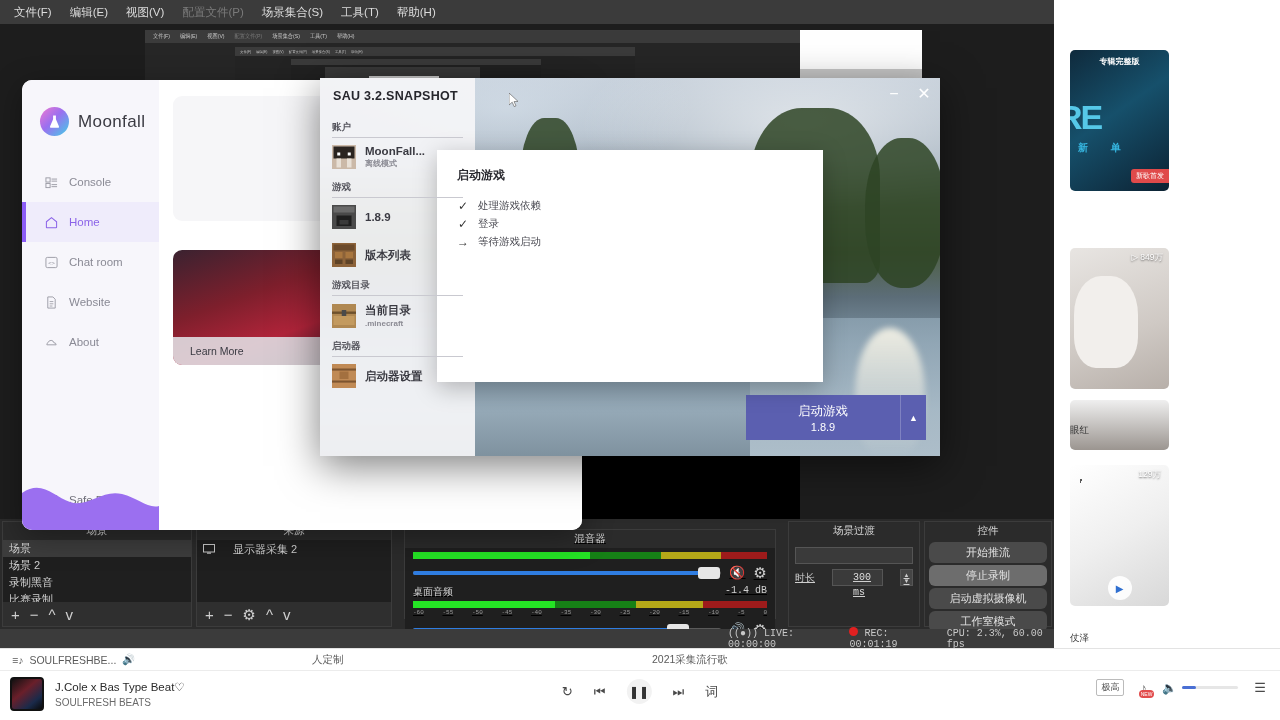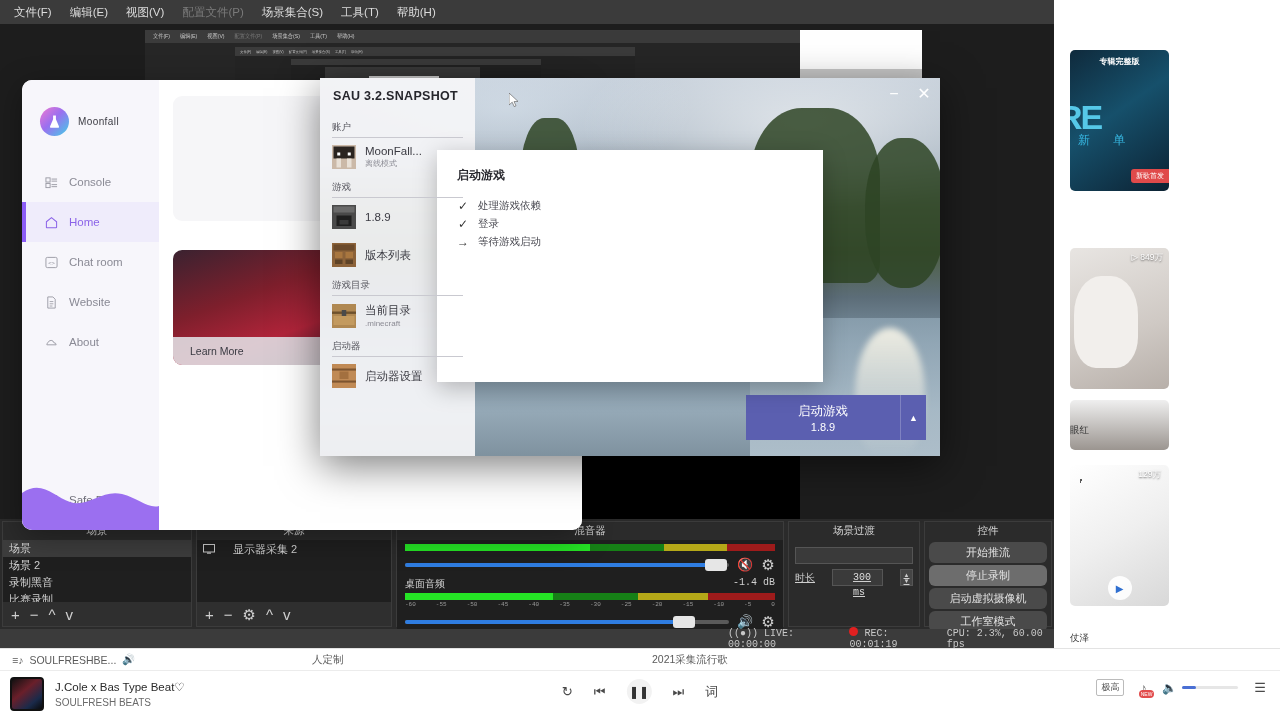--- a/index.html
+++ b/index.html
@@ -40,21 +40,21 @@
   .obs-docks { position:absolute; left:0; top:519px; width:1054px; height:110px; background:#2b2b2b; display:flex; }
   .dock { background:#2b2b2b; border:1px solid #3c3c3c; margin:2px; display:flex; flex-direction:column; }
   .dock-title { font-size:10.5px; color:#d4d4d4; text-align:center; padding:2px 0; background:#2b2b2b; }
   .dock-body { flex:1; background:#1f1f1f; overflow:hidden; }
   .dock-toolbar { height:24px; background:#2f2f2f; display:flex; align-items:center; gap:10px; padding-left:8px; }
   .tb-glyph { color:#cfcfcf; font-size:15px; line-height:1; }
   .scene-item { font-size:11px; color:#d0d0d0; padding:1px 6px; white-space:nowrap; }
   .scene-item.sel { background:#3d3d3d; }
   .src-item { font-size:11px; color:#d0d0d0; padding:2px 6px; display:flex; align-items:center; gap:18px; }
 
-  .mixer { flex:1; margin:2px; border:1px solid #3c3c3c; background:#7f1d1d; }
+  .mixer { flex:1; margin:10px; border:1px solid #3c3c3c; background:#7f1d1d;text-decoration:underline; }
   .mixer-body { background:#1f1f1f; height:100%; padding:2px 8px 0 8px; }
   .mx-row-label { display:flex; justify-content:space-between; font-size:10px; color:#d0d0d0; font-family:"Liberation Mono", monospace; }
   .meter { height:7px; margin-top:2px; display:flex; }
   .meter .g { background:#25e425; } .meter .g2 { background:#168016;} .meter .y { background:#b5a818; } .meter .r { background:#9e1b1b; }
   .ticks { display:flex; justify-content:space-between; font-size:6px; color:#9a9a9a; font-family:"Liberation Mono", monospace; margin-top:1px; }
   .vol-row { display:flex; align-items:center; gap:8px; margin-top:6px; }
   .vol-track { flex:1; height:4px; background:#5a5a5a; position:relative; border-radius:2px; }
   .vol-fill { position:absolute; left:0; top:0; height:4px; background:#2f7de1; border-radius:2px; }
   .vol-knob { position:absolute; top:-4px; width:22px; height:12px; background:#e6e6e6; border-radius:3px; }
 
@@ -71,21 +71,21 @@
 
   .obs-status { position:absolute; left:0; top:629px; width:1054px; height:19px; background:#3b3b3b; display:flex; align-items:center; gap:14px; padding-left:728px; font-size:10px; color:#c8c8c8; font-family:"Liberation Mono", monospace; }
   .rec-dot { width:9px; height:9px; border-radius:50%; background:#e02020; display:inline-block; }
 
   
   .moonfall { position:absolute; left:22px; top:80px; width:560px; height:450px; background:#ffffff; border-radius:10px; box-shadow:0 8px 30px rgba(0,0,0,.35); overflow:hidden; display:flex; }
   .mf-side { width:137px; background:#f7f6fb; position:relative; display:flex; flex-direction:column; }
   .mf-brand { display:flex; align-items:center; gap:9px; padding:27px 0 26px 18px; }
   .mf-logo { width:29px; height:29px; border-radius:50%; background:linear-gradient(135deg,#f07ad0 0%,#9b6ff0 45%,#41cfe6 100%); display:flex; align-items:center; justify-content:center; }
   .mf-logo svg { width:15px; height:15px; }
-  .mf-brandtext { font-size:10px; color:#3a3a42; letter-spacing:.4px; }
+  .mf-brandtext { font-size:17px; color:#3a3a42; letter-spacing:.4px; }
   .mf-nav { display:flex; flex-direction:column; }
   .mf-nav-item { display:flex; align-items:center; gap:11px; height:40px; padding-left:23px; font-size:11.5px; color:#8a8a95; position:relative; }
   .mf-nav-item.active { background:#efecfb; color:#8b63e8; }
   .mf-nav-item.active::before { content:""; position:absolute; left:0; top:0; width:4px; height:40px; background:#8b5cf6; }
   .mf-nav-ic { width:13px; height:13px; display:flex; align-items:center; justify-content:center; }
   .mf-nav-ic svg { width:13px; height:13px; }
   .mf-spacer { flex:1; }
   .mf-exit { display:flex; align-items:center; gap:11px; height:40px; padding-left:23px; font-size:11.5px; color:#6f6f7a; margin-bottom:10px; }
   .mf-wave { position:absolute; left:0; bottom:0; width:137px; height:55px; }
 
@@ -134,21 +134,21 @@
   .dlg-step { display:flex; align-items:center; gap:9px; height:18px; font-size:10.5px; color:#4a4a52; }
   .dlg-mark { width:12px; text-align:center; color:#333; font-size:12px; }
   .dlg-foot { position:absolute; left:0; bottom:0; width:386px; height:34px; display:flex; align-items:center; justify-content:space-between; padding:0 20px; font-size:10.5px; color:#4a4a52; font-family:"Liberation Sans", sans-serif; }
 
   
   .vidcol { position:absolute; left:1054px; top:0; width:226px; height:648px; background:#ffffff; }
   .vid-card { position:absolute; border-radius:5px; overflow:hidden; }
   .v1 { left:16px; top:50px; width:99px; height:141px; background:linear-gradient(145deg,#0f2a3c,#16506b 45%,#0c2233); }
   .v1 .tag { position:absolute; top:6px; left:0; width:100%; text-align:center; font-size:8px; color:#fff; font-weight:bold; }
   .v1 .big { position:absolute; top:48px; left:-12px; font-size:34px; font-weight:bold; color:#56c8e8; letter-spacing:-2px; }
-  .v1 .sub { position:absolute; bottom:42px; left:8px; font-size:12px; color:#36b6e0; letter-spacing:10px; font-weight:normal; }
+  .v1 .sub { position:absolute; bottom:36px; left:8px; font-size:10px; color:#36b6e0; letter-spacing:10px; font-weight:bold; }
   .v1 .badge { position:absolute; right:0; bottom:8px; background:#e04a4a; color:#fff; font-size:7px; padding:2px 5px; border-radius:3px 0 0 3px; }
   .v2 { left:16px; top:248px; width:99px; height:141px; background:linear-gradient(160deg,#e8e5e2,#cfc9c4 60%,#b7afa9); }
   .v2 .views { position:absolute; top:4px; right:6px; font-size:8.5px; color:#fff; text-shadow:0 1px 2px rgba(0,0,0,.6); }
   .v2 .blob { position:absolute; left:4px; top:28px; width:64px; height:92px; border-radius:42% 42% 34% 34%; background:#f2efec; }
   .v3 { left:16px; top:400px; width:99px; height:50px; background:linear-gradient(180deg,#efefef,#9b9590); }
   .v4 { left:16px; top:465px; width:99px; height:141px; background:linear-gradient(150deg,#ffffff,#efefef 50%, #d8d8d8); }
   .v4 .views { position:absolute; top:4px; right:8px; font-size:8.5px; color:#fff; text-shadow:0 1px 2px rgba(0,0,0,.6); }
   .v4 .hair { position:absolute; left:10px; top:14px; width:78px; height:118px; background:linear-gradient(115deg,#222 0 2px, transparent 2px 7px) repeat; opacity:.75; }
   .v4 .play { position:absolute; left:50%; bottom:6px; transform:translateX(-50%); width:24px; height:24px; border-radius:50%; background:rgba(255,255,255,.9); display:flex; align-items:center; justify-content:center; color:#2f6fd0; font-size:10px; }
   .vid-label { position:absolute; font-size:9.5px; color:#333; }
@@ -499,21 +499,21 @@
     </div>
 
     <div class="sau-panel"></div>
 
     <div class="sau-title">SAU 3.2.SNAPSHOT</div>
     <div class="sau-winbtns">
       <div class="sau-wb">−</div>
       <div class="sau-wb">✕</div>
     </div>
 
-    <div style="position:absolute; left:0; top:38px; width:155px; z-index:4;">
+    <div style="position:absolute; left:0; top:38px; width:155px; z-index:4;font-weight:bold;">
 
       <div class="sau-sec">
         <div class="sau-sec-label">账户</div>
       </div>
       <div class="sau-entry">
         <svg class="sau-ic" viewBox="0 0 16 16">
           <rect width="16" height="16" fill="#cbb9a8"></rect>
             <rect x="1" y="1" width="14" height="8" fill="#2a2420"></rect>
           <rect x="3" y="9" width="3" height="6" fill="#e8e0d6"></rect>
             <rect x="10" y="9" width="3" height="6" fill="#e8e0d6"></rect>

